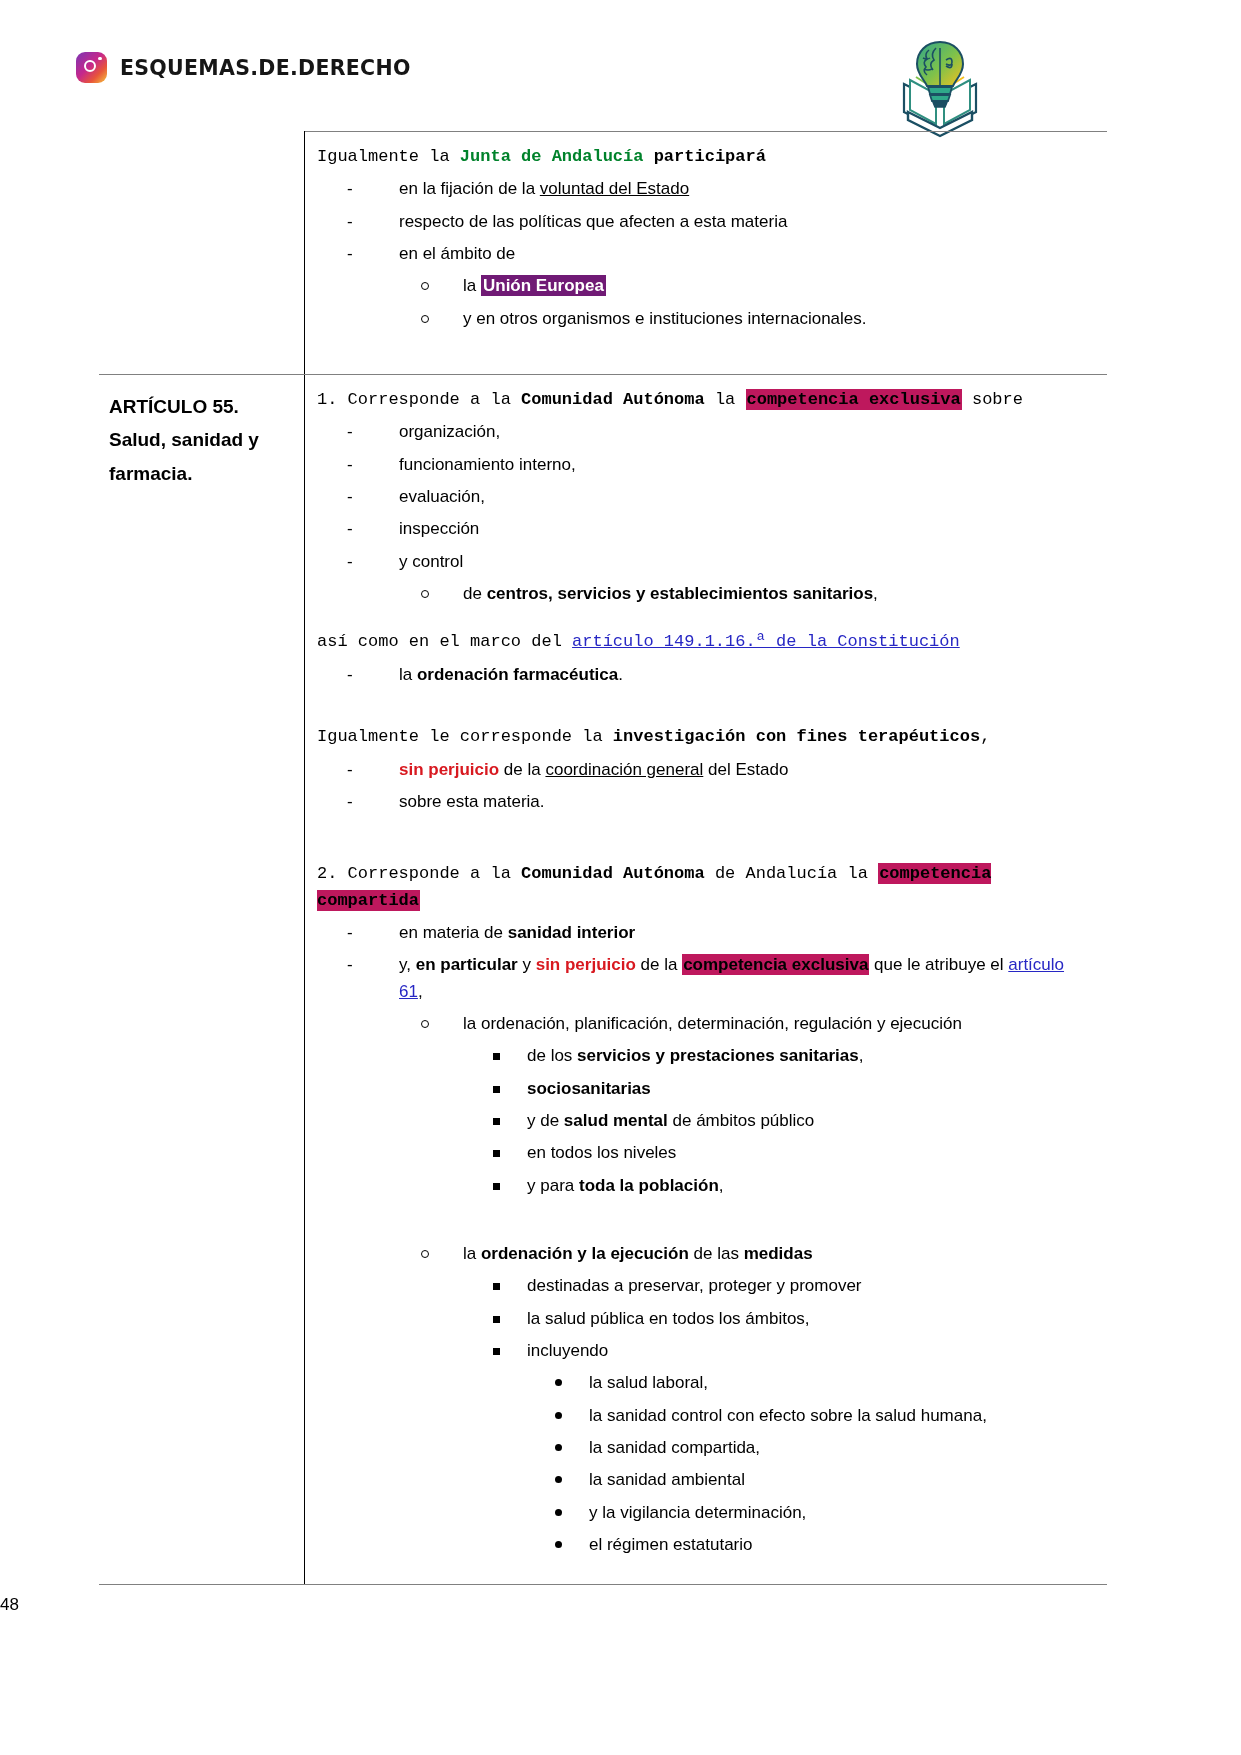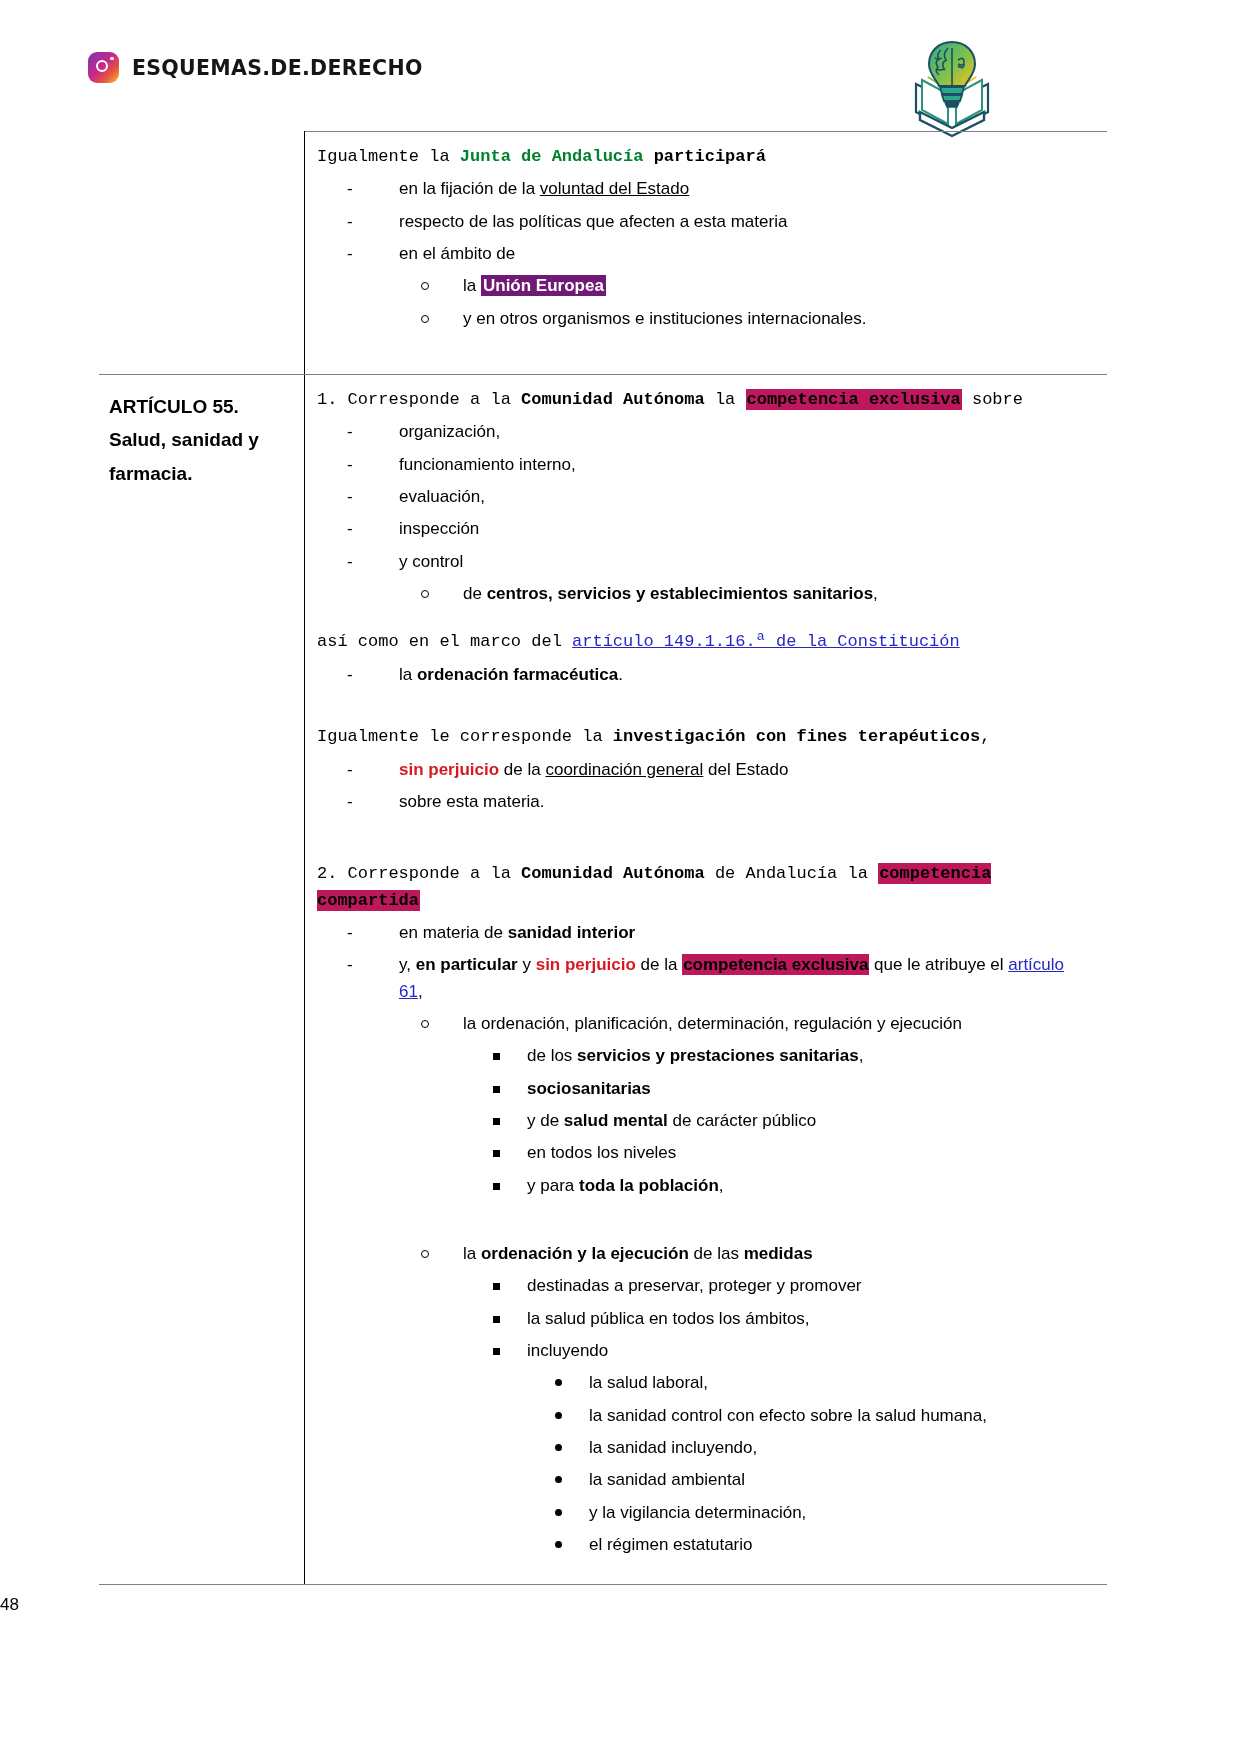--- a/index.html
+++ b/index.html
@@ -17,21 +17,21 @@
     height: 1755px;
     margin: 0 auto;
     background: #ffffff;
     overflow: hidden;
   }
 
   
   .page-header {
     position: absolute;
     top: 34px;
-    left: 12px;
+    left: 0;
     width: 1060px;
     height: 96px;
     text-align: center;
   }
   .brand {
     position: absolute;
     left: 76px;
     top: 18px;
     display: flex;
     align-items: center;
@@ -376,21 +376,21 @@
         </ul>
 
         <ul class="lvl l3">
           <li>
             <span>de los </span><span class="b">servicios y prestaciones sanitarias</span><span>,</span>
           </li>
           <li>
             <span class="b">sociosanitarias</span>
           </li>
           <li>
-            <span>y de </span><span class="b">salud mental</span><span> de carácter público</span>
+            <span>y de </span><span class="b">salud mental</span><span> de ámbitos público</span>
           </li>
           <li>
             <span>en todos los niveles</span>
           </li>
           <li>
             <span>y para </span><span class="b">toda la población</span><span>,</span>
           </li>
         </ul>
 
         <div class="spacer-md"></div>
@@ -403,21 +403,21 @@
 
         <ul class="lvl l3">
           <li>destinadas a preservar, proteger y promover</li>
           <li>la salud pública en todos los ámbitos,</li>
           <li>incluyendo</li>
         </ul>
 
         <ul class="lvl l4">
           <li>la salud laboral,</li>
           <li>la sanidad control con efecto sobre la salud humana,</li>
-          <li>la sanidad incluyendo,</li>
+          <li>la sanidad compartida,</li>
           <li>la sanidad ambiental</li>
           <li>y la vigilancia determinación,</li>
           <li>el régimen estatutario</li>
         </ul>
 
       </td>
     </tr>
   </tbody>
     </table>
 

